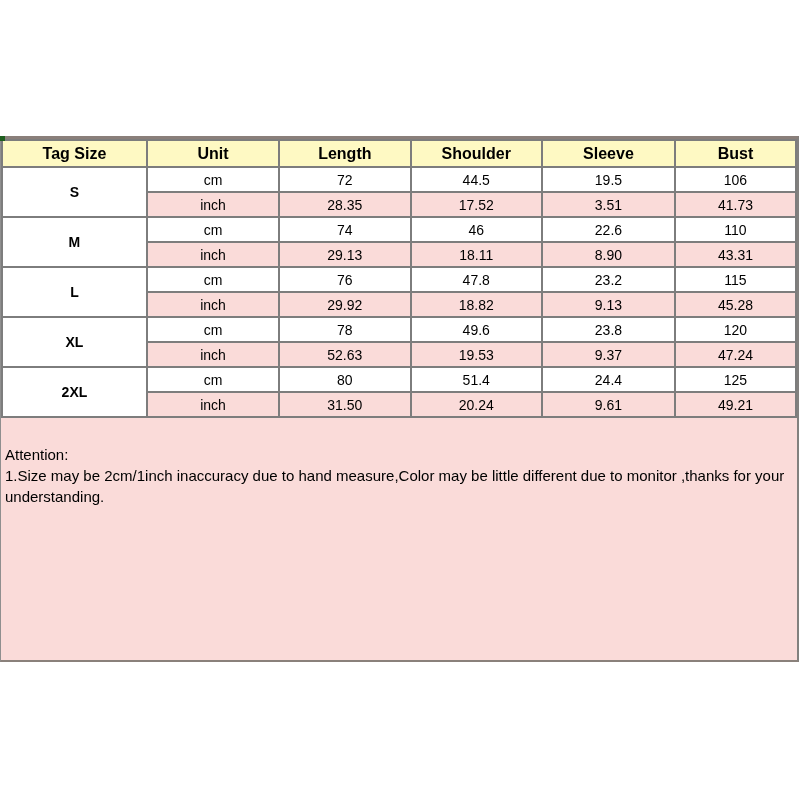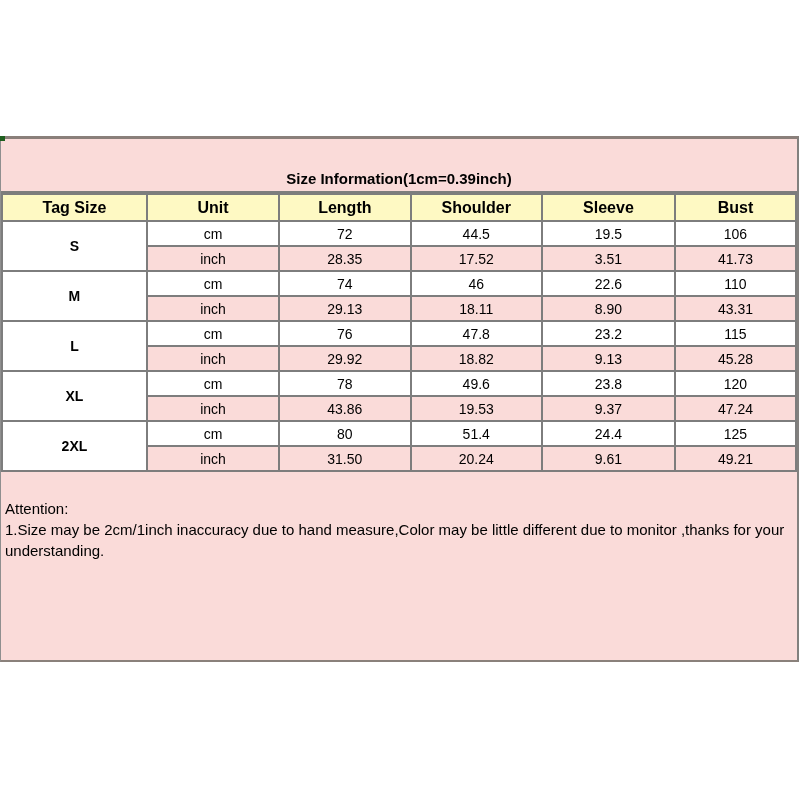--- a/index.html
+++ b/index.html
@@ -104,21 +104,20 @@
   }
   .attention div { white-space: normal; }
 </style>
 </head>
 <body>
 
 <div class="canvas">
   <div class="sheet">
     <div class="corner-mark"></div>
 
-    <div class="title-band">Size Information(1cm=0.39inch)</div>
 
 
     <table class="size-table">
       <thead>
         <tr>
             <th>Tag Size</th>
             <th>Unit</th>
             <th>Length</th>
             <th>Shoulder</th>
             <th>Sleeve</th>
@@ -174,21 +173,21 @@
           <tr>
             <td class="size-label" rowspan="2">XL</td>
             <td class="cm-cell">cm</td>
             <td class="cm-cell">78</td>
             <td class="cm-cell">49.6</td>
             <td class="cm-cell">23.8</td>
             <td class="cm-cell">120</td>
           </tr>
           <tr>
             <td class="inch-cell">inch</td>
-            <td class="inch-cell">43.86</td>
+            <td class="inch-cell">52.63</td>
             <td class="inch-cell">19.53</td>
             <td class="inch-cell">9.37</td>
             <td class="inch-cell">47.24</td>
           </tr>
           <tr>
             <td class="size-label" rowspan="2">2XL</td>
             <td class="cm-cell">cm</td>
             <td class="cm-cell">80</td>
             <td class="cm-cell">51.4</td>
             <td class="cm-cell">24.4</td>

